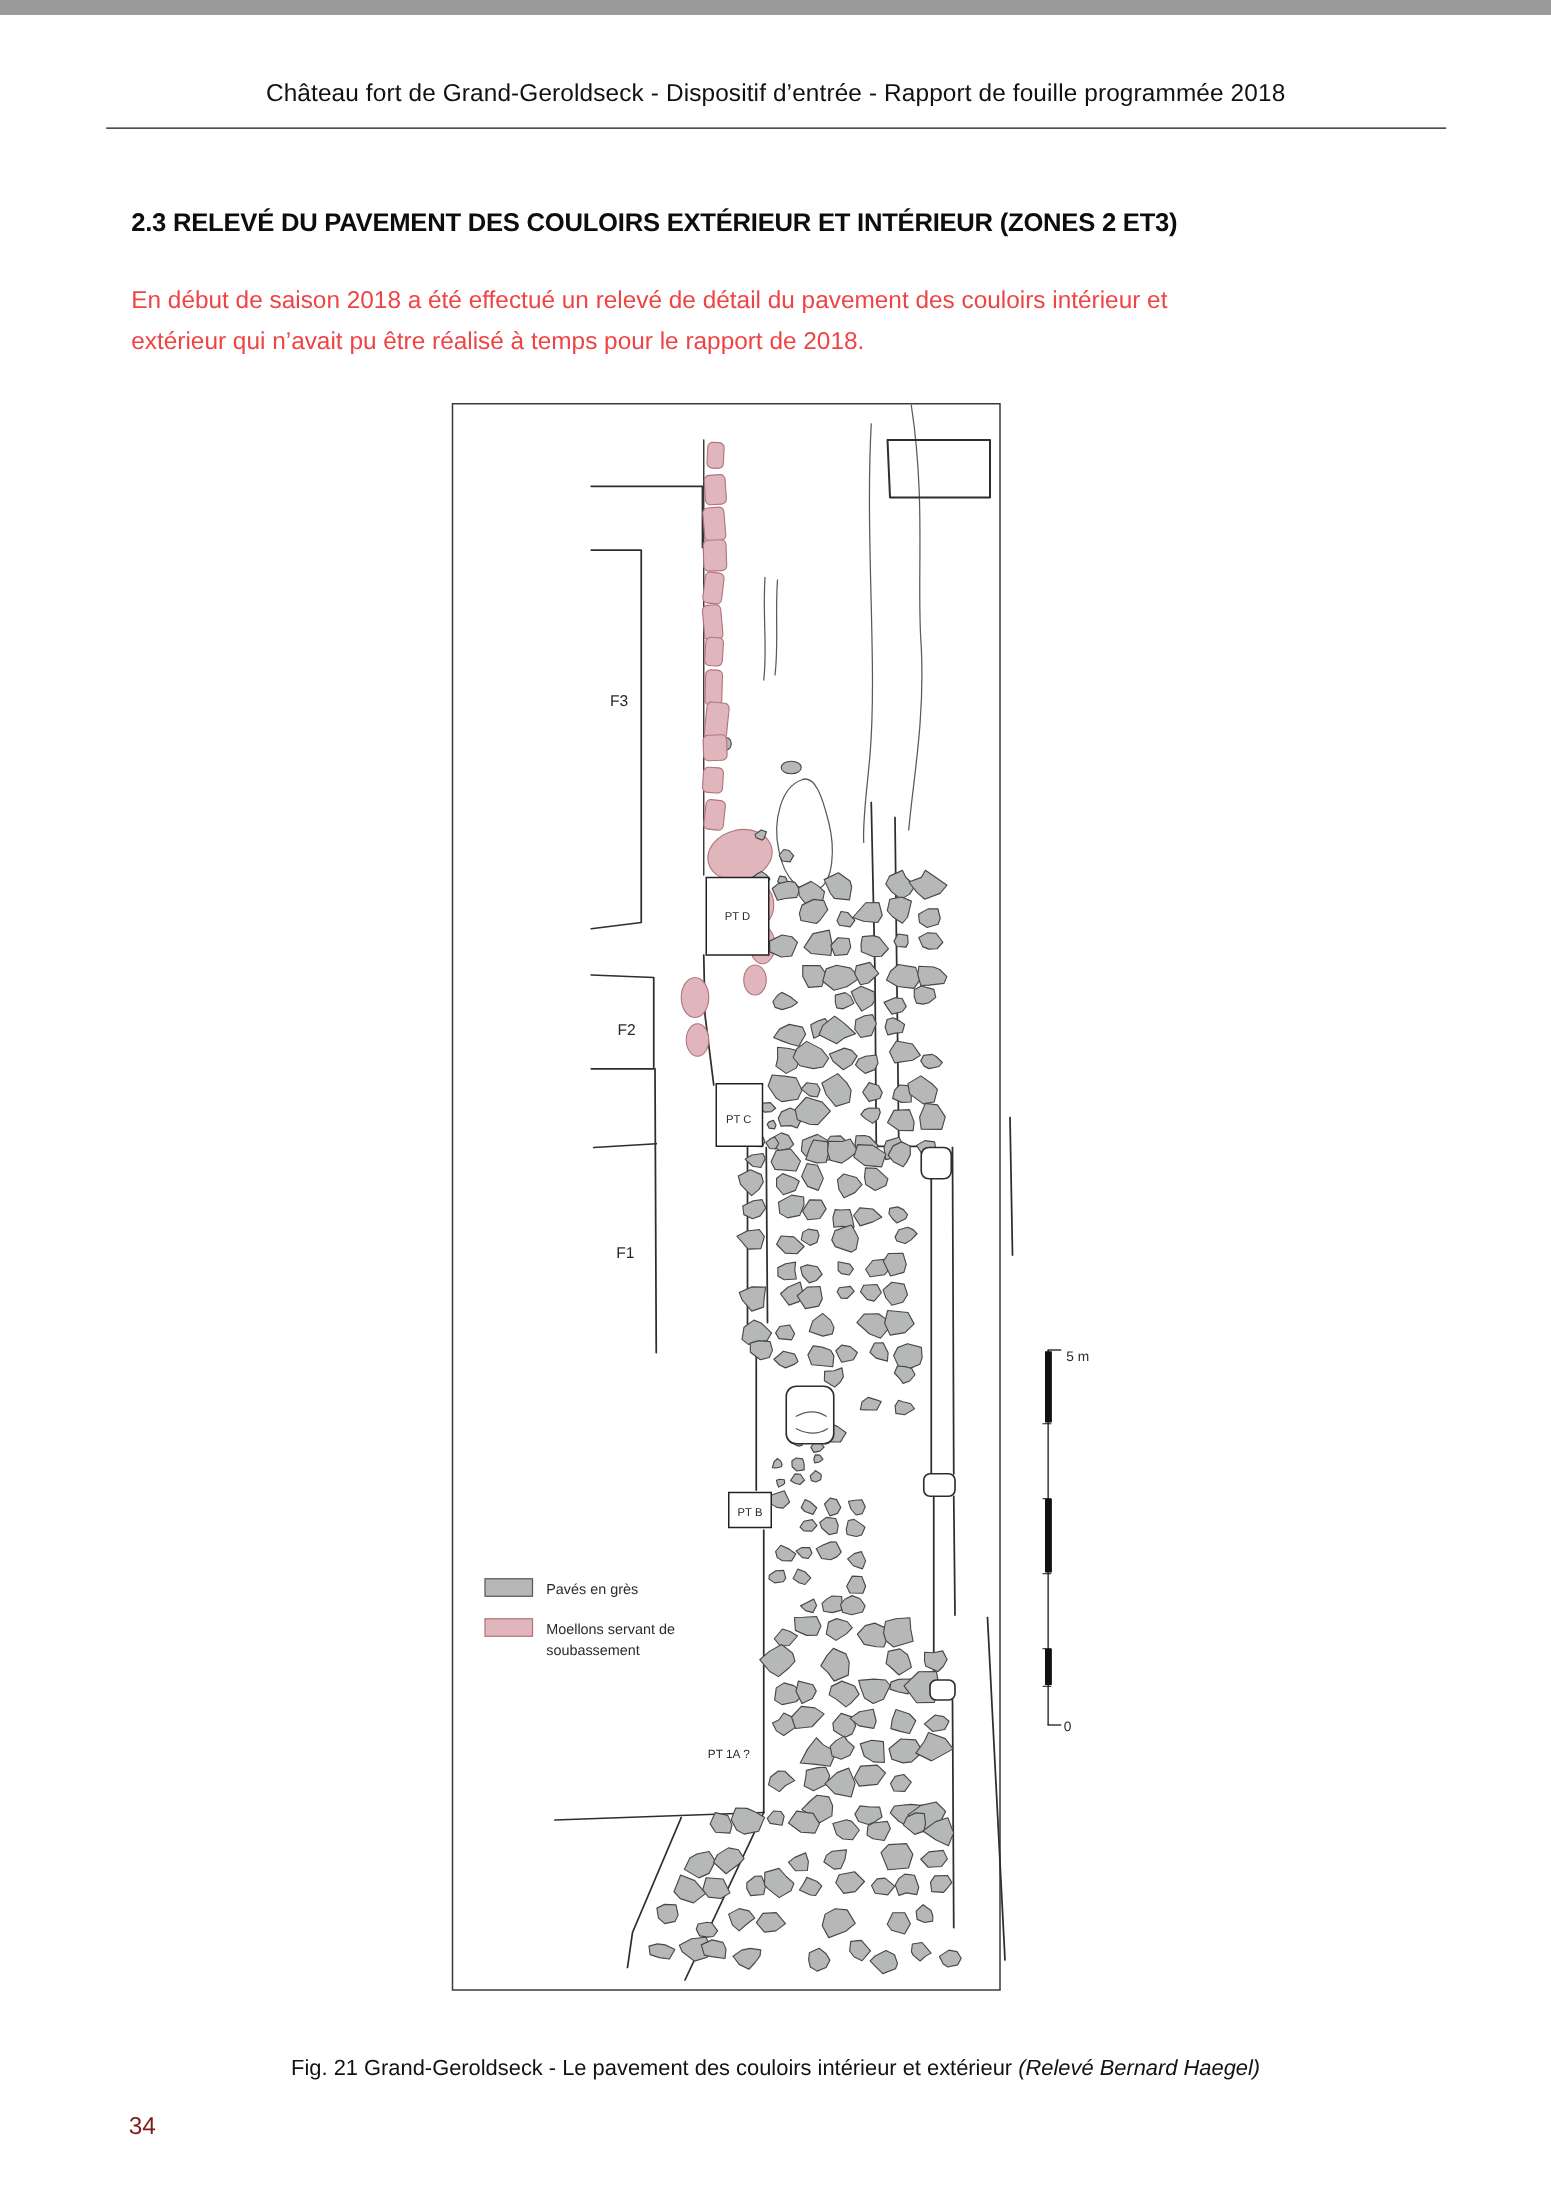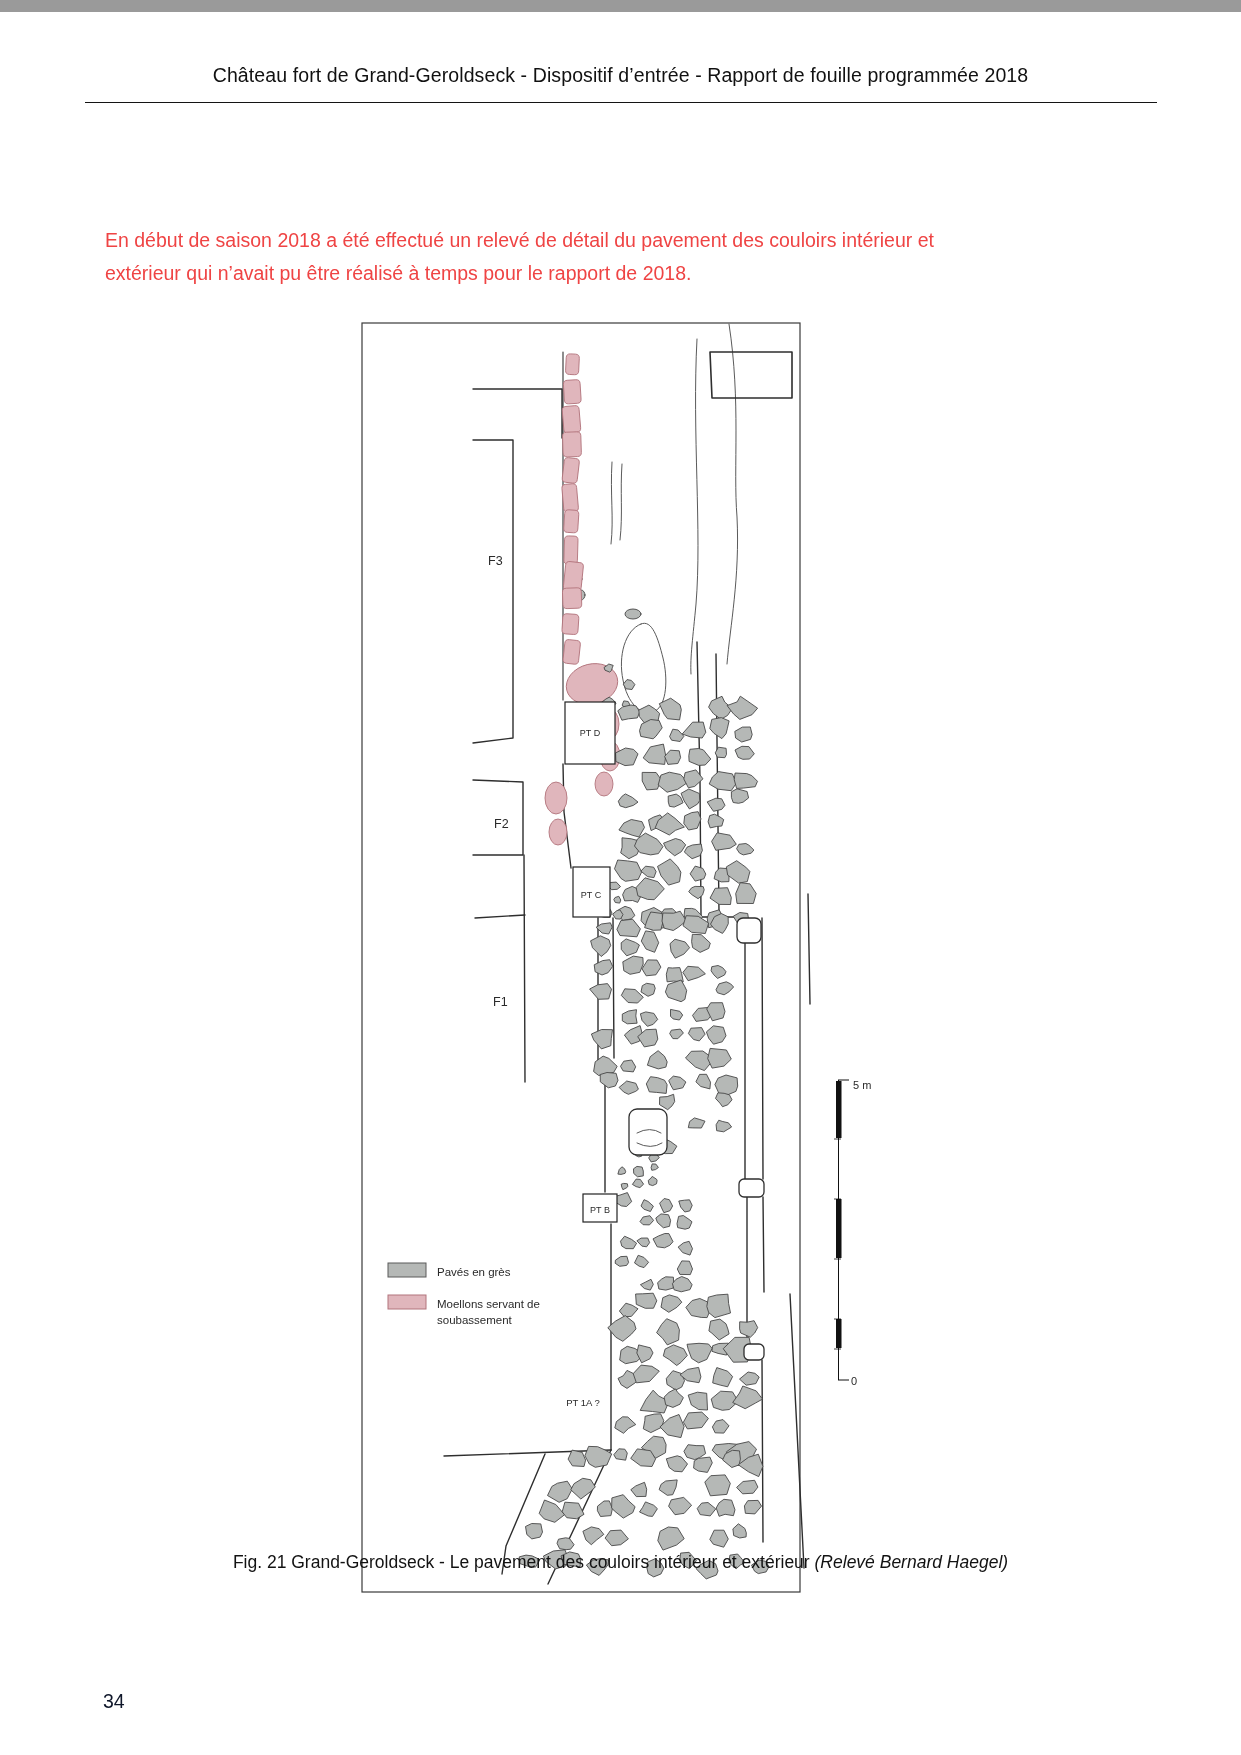--- a/index.html
+++ b/index.html
@@ -26,36 +26,37 @@
   }
   .figure-svg{position:absolute;top:300px;left:340px;}
   svg text{font-family:"Liberation Sans",sans-serif;fill:#2a2a2a;}
   .stone{fill:var(--paves,#b5b8b6);stroke:#474747;stroke-width:.9;stroke-linejoin:round;}
   .moellon{fill:var(--moellons,#e0b6bc);stroke:#b2747c;stroke-width:.9;}
   .wall{stroke:#2e2e2e;stroke-width:1.4;fill:none;stroke-linecap:round;stroke-linejoin:round;}
   .terrain{stroke:#5a5a5a;stroke-width:1;fill:none;stroke-linecap:round;}
   .stub{fill:#ffffff;stroke:#2e2e2e;stroke-width:1.3;}
   .ptbox{fill:#ffffff;stroke:#222222;stroke-width:1.2;}
   .caption{
-    position:absolute;top:1540px;left:0;width:100%;text-align:center;
+    position:absolute;top:1632px;left:0;width:100%;text-align:center;
     font-size:17.5px;color:#121212;
   }
   .caption .credit{font-style:italic;}
   .page-number{
-    position:absolute;top:1678px;left:103px;font-size:19.5px;color:#0f172a;
+    position:absolute;top:1678px;left:103px;font-size:19.5px;color:#7f1d1d;
   }
 </style>
 </head>
 <body>
 
 <div class="page">
 
   <div class="header-text">Château fort de Grand-Geroldseck - Dispositif d’entrée - Rapport de fouille programmée 2018</div>
   <div class="header-rule"></div>
 
+  <div class="section-title">2.3 RELEVÉ DU PAVEMENT DES COULOIRS EXTÉRIEUR ET INTÉRIEUR (ZONES 2 ET3)</div>
 
   <div class="paragraph">
     <div>En début de saison 2018 a été effectué un relevé de détail  du pavement des couloirs intérieur et</div>
     <div>extérieur qui n’avait pu être réalisé à temps pour le rapport de 2018.</div>
   </div>
 
   <svg class="figure-svg" width="560" height="1300" viewBox="340 300 560 1300">
 
     <rect x="362" y="311" width="438" height="1269" fill="none" stroke="#3a3a3a" stroke-width="1.2"></rect>
 

